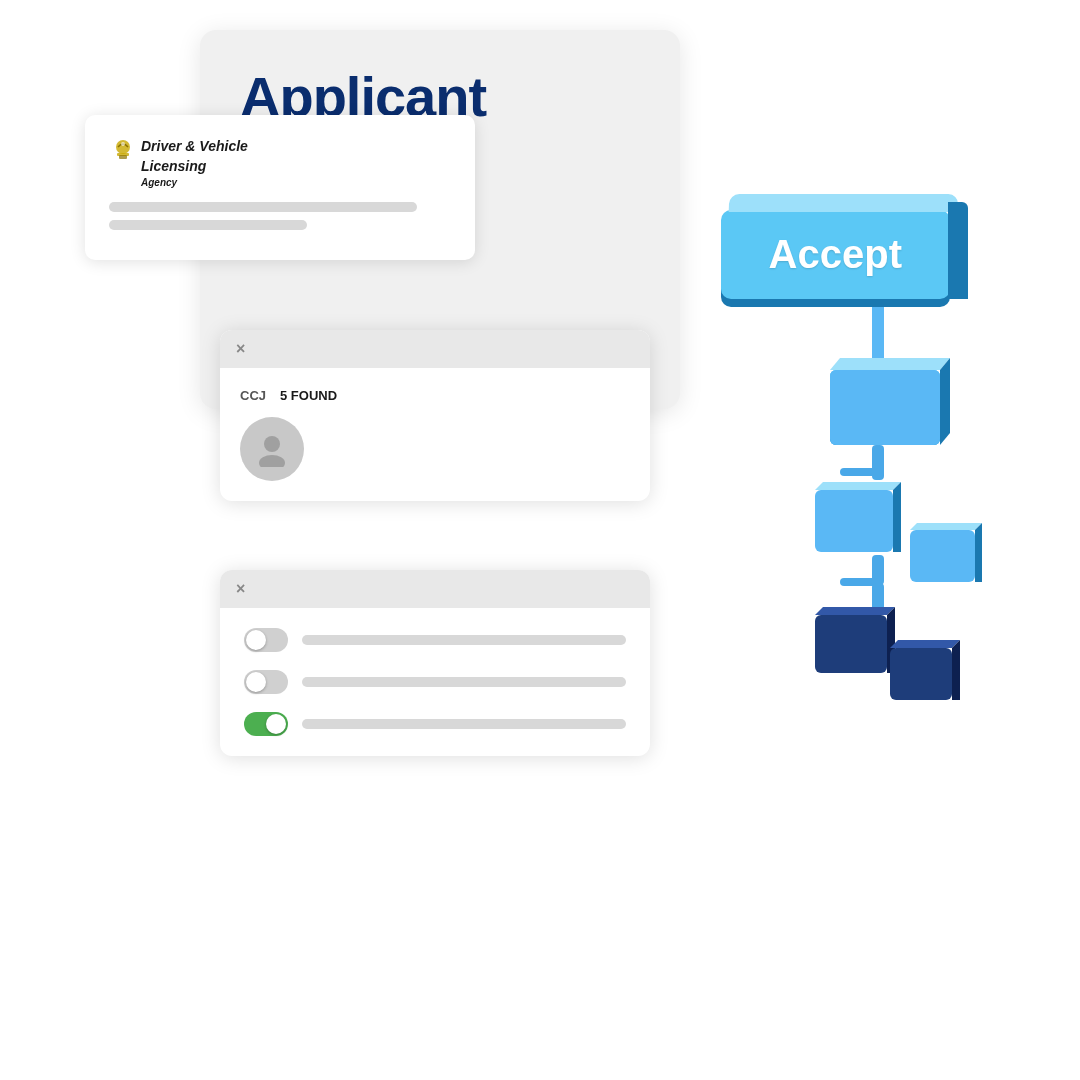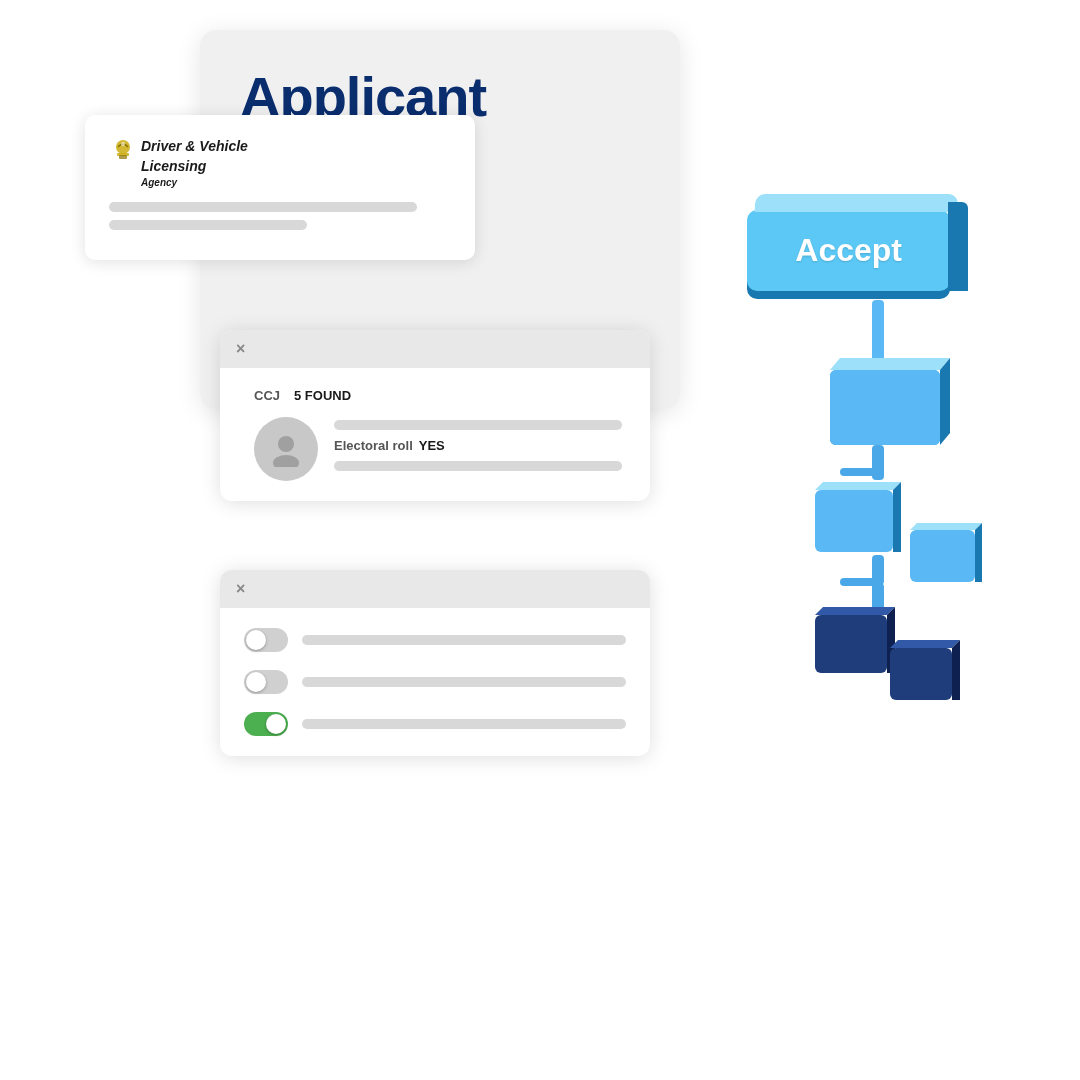--- a/index.html
+++ b/index.html
@@ -95,22 +95,21 @@
       gap: 8px;
     }
 
     .close-x {
       color: #888;
       font-size: 16px;
       font-weight: bold;
     }
 
     .ccj-body {
-      padding: 20px 28px;
-      margin-left: 6px;
+      padding: 20px 20px;
     }
 
     .ccj-row {
       display: flex;
       align-items: center;
       gap: 8px;
       margin-bottom: 14px;
     }
 
     .avatar-circle {
@@ -227,21 +226,21 @@
       position: absolute;
       top: 210px;
       right: 130px;
       z-index: 10;
     }
 
     .accept-3d-inner {
       background: #5bc8f5;
       border-radius: 10px;
       padding: 22px 48px;
-      font-size: 32px;
+      font-size: 40px;
       font-weight: 900;
       color: #fff;
       position: relative;
       box-shadow: 0 8px 0 #1a78b0;
       text-shadow: 0 1px 2px rgba(0,0,0,0.15);
     }
 
     .accept-3d-inner::before {
       content: '';
       position: absolute;
@@ -303,28 +302,20 @@
         <span style="font-size:13px;font-weight:600;color:#555;">CCJ</span>
         <span style="font-size:13px;font-weight:800;color:#1a1a1a;margin-left:6px;">5 FOUND</span>
       </div>
       <div style="display:flex;align-items:center;gap:16px;">
         <div class="avatar-circle">
           <svg width="36" height="36" viewBox="0 0 36 36">
             <circle cx="18" cy="13" r="8" fill="#a0a0a0"></circle>
             <ellipse cx="18" cy="32" rx="13" ry="8" fill="#a0a0a0"></ellipse>
           </svg>
         </div>
-        <div class="ccj-details">
-          <div class="ccj-line" style="width:100%;"></div>
-          <div class="electoral-row">
-            <span style="font-size:13px;color:#555;font-weight:600;">Electoral roll</span>
-            <span style="font-size:13px;font-weight:800;color:#1a1a1a;">YES</span>
-          </div>
-          <div class="ccj-line" style="width:100%;margin-top:6px;"></div>
-        </div>
       </div>
     </div>
   </div>
 
   <div class="toggle-card">
     <div class="toggle-card-header">
       <span class="close-x">×</span>
     </div>
     <div class="toggle-body">
       <div class="toggle-row">

